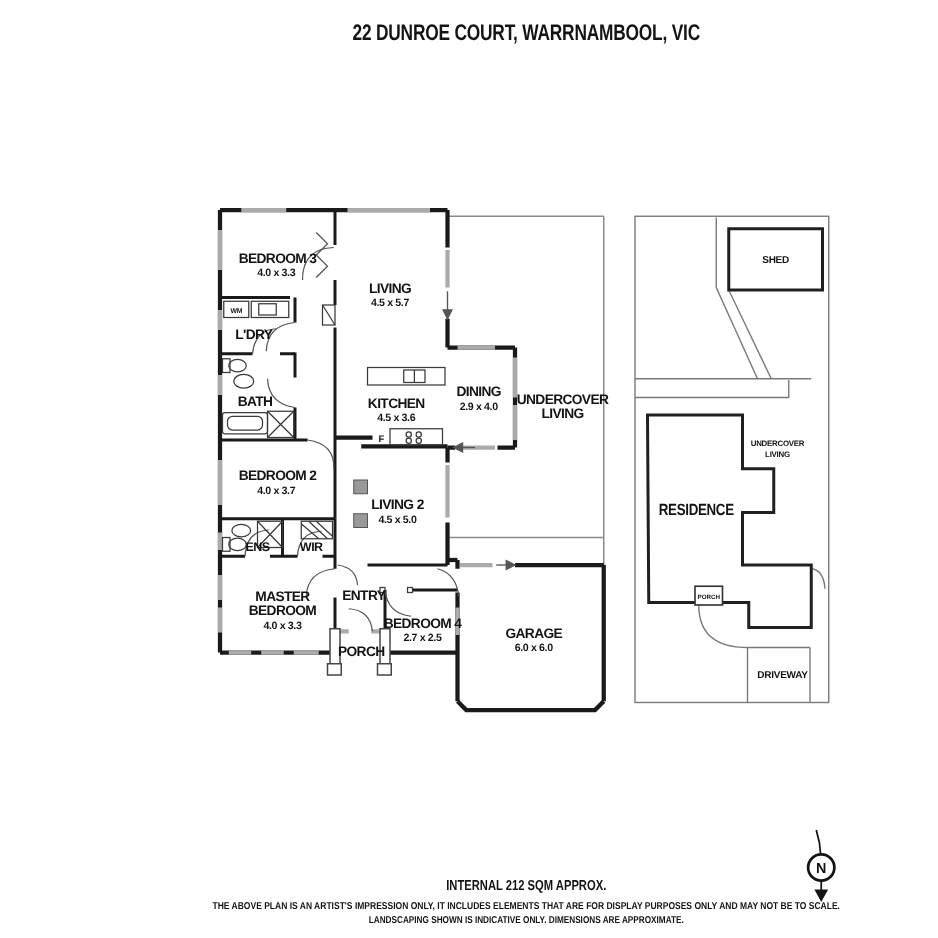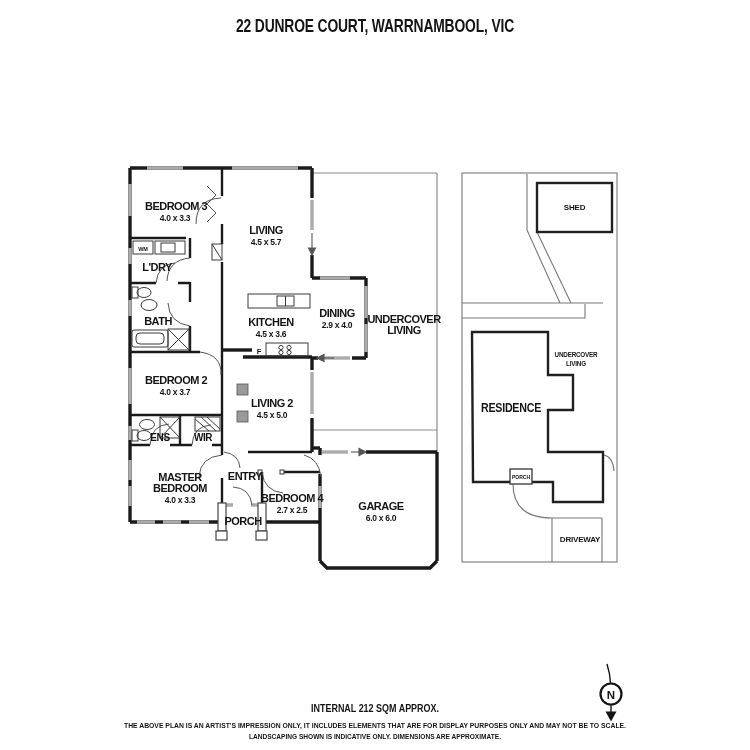--- a/index.html
+++ b/index.html
@@ -1,16 +1,16 @@
 <!DOCTYPE html>
 <html><head>
 <meta charset="utf-8">
 <style>
   html,body{margin:0;padding:0;background:#ffffff;}
-  .page{position:relative;width:681px;height:750px;background:#ffffff;overflow:hidden;}
+  .page{position:relative;width:681px;height:750px;background:#ffffff;overflow:hidden;margin-left:46px;}
   svg{display:block;}
   text{font-family:"Liberation Sans","DejaVu Sans",sans-serif;font-weight:700;fill:#141414;}
   .title{font-size:18px;letter-spacing:-0.2px;text-anchor:middle;}
   .rn{font-size:11px;letter-spacing:-0.5px;text-anchor:middle;}
   .rn2{font-size:10px;letter-spacing:-0.4px;text-anchor:middle;}
   .rd{font-size:8.5px;letter-spacing:-0.3px;text-anchor:middle;}
   .tiny{font-size:5.5px;letter-spacing:-0.2px;text-anchor:middle;}
   .f{font-size:7.5px;text-anchor:middle;}
   .site-big{font-size:13px;letter-spacing:-0.3px;text-anchor:middle;}
   .site-med{font-size:8px;letter-spacing:-0.2px;text-anchor:middle;}

